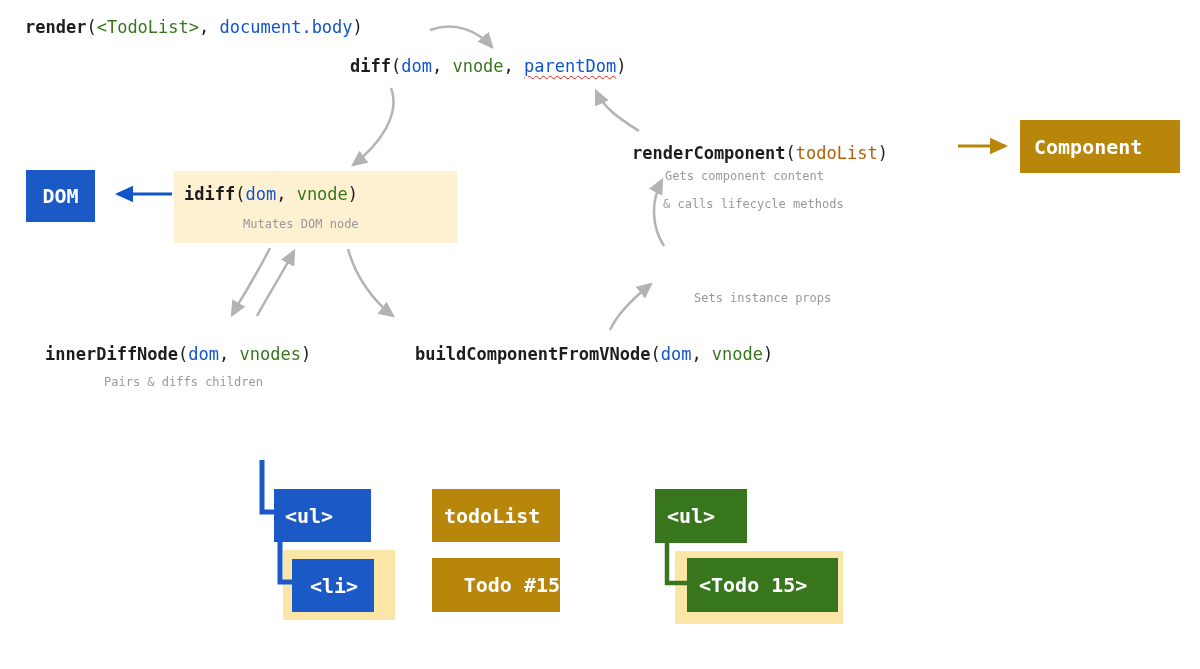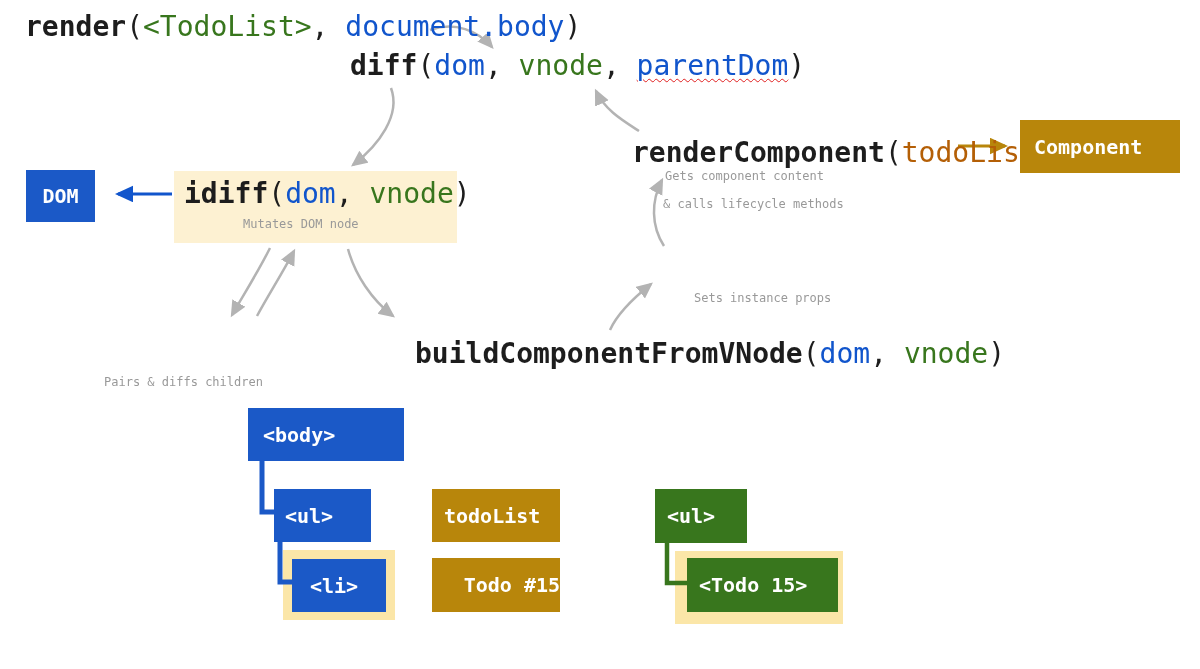--- a/index.html
+++ b/index.html
@@ -3,21 +3,21 @@
 <meta charset="utf-8">
 <style>
   html,body{margin:0;padding:0;background:#fff;}
   .stage{position:relative;width:1200px;height:669px;background:#fff;overflow:hidden;
          font-family:"DejaVu Sans Mono",monospace;}
   .layer-rings{position:absolute;inset:0;z-index:1;}
   .layer-arrows{position:absolute;inset:0;z-index:2;}
   .layer-front{position:absolute;inset:0;z-index:3;}
   .layer-rings>div,.layer-front>div{position:absolute;}
 
-  .code{font-size:28px;line-height:26px;color:var(--ink,#1d1d1d);white-space:pre;}
+  .code{font-size:17px;line-height:26px;color:var(--ink,#1d1d1d);white-space:pre;}
   .fn{font-weight:bold;color:var(--ink,#1d1d1d);}
   .ink{color:var(--ink,#1d1d1d);}
   .t-blue{color:var(--code-blue,#1155cc);}
   .t-green{color:var(--code-green,#38761d);}
   .t-orange{color:var(--code-orange,#b45f06);}
   .wavy{text-decoration:underline wavy var(--squiggle,#e02020);
         text-decoration-thickness:1px;text-underline-offset:3px;}
   .desc{font-size:12px;line-height:26px;color:var(--gray-text,#999999);white-space:pre;}
 
   .nodebox{display:flex;align-items:center;font-size:20px;font-weight:bold;color:#ffffff;
@@ -86,31 +86,31 @@
 
     <div class="code" style="left:632px;top:140px;"><span class="fn">renderComponent</span><span class="ink">(</span><span class="t-orange">todoList</span><span class="ink">)</span></div>
     <div class="desc" style="left:665px;top:163px;">Gets component content</div>
     <div class="desc" style="left:663px;top:191px;">&amp; calls lifecycle methods</div>
 
     <div class="desc" style="left:694px;top:285px;">Sets instance props</div>
 
     <div class="code" style="left:184px;top:181px;"><span class="fn">idiff</span><span class="ink">(</span><span class="t-blue">dom</span><span class="ink">, </span><span class="t-green">vnode</span><span class="ink">)</span></div>
     <div class="desc" style="left:243px;top:211px;">Mutates DOM node</div>
 
+    <div class="code" style="left:45px;top:341px;"><span class="fn">innerDiffNode</span><span class="ink">(</span><span class="t-blue">dom</span><span class="ink">, </span><span class="t-green">vnodes</span><span class="ink">)</span></div>
     <div class="desc" style="left:104px;top:369px;">Pairs &amp; diffs children</div>
 
     <div class="code" style="left:415px;top:341px;"><span class="fn">buildComponentFromVNode</span><span class="ink">(</span><span class="t-blue">dom</span><span class="ink">, </span><span class="t-green">vnode</span><span class="ink">)</span></div>
 
     <div class="nodebox bx-blue" style="left:26px;top:170px;width:69px;height:52px;justify-content:center;"><span>DOM</span></div>
 
     <div class="nodebox bx-gold" style="left:1020px;top:120px;width:160px;height:53px;padding-left:14px;"><span>Component</span></div>
 
-    <div class="nodebox bx-blue" style="left:248px;top:408px;width:156px;height:53px;padding-left:15px;"><span>&lt;body&gt;</span></div>
     <div class="nodebox bx-blue" style="left:274px;top:489px;width:97px;height:53px;padding-left:11px;"><span>&lt;ul&gt;</span></div>
-    <div class="nodebox bx-blue" style="left:292px;top:559px;width:94px;height:53px;padding-left:18px;"><span>&lt;li&gt;</span></div>
+    <div class="nodebox bx-blue" style="left:292px;top:559px;width:82px;height:53px;padding-left:18px;"><span>&lt;li&gt;</span></div>
 
     <div class="nodebox bx-gold" style="left:432px;top:489px;width:128px;height:53px;padding-left:12px;"><span>todoList</span></div>
     <div class="nodebox bx-gold" style="left:432px;top:558px;width:128px;height:54px;padding-left:12px;justify-content:flex-end;"><span>Todo #15</span></div>
 
     <div class="nodebox bx-green" style="left:655px;top:489px;width:92px;height:54px;padding-left:12px;"><span>&lt;ul&gt;</span></div>
     <div class="nodebox bx-green" style="left:687px;top:558px;width:151px;height:54px;padding-left:12px;"><span>&lt;Todo 15&gt;</span></div>
 
   </div>
 </div>
 

